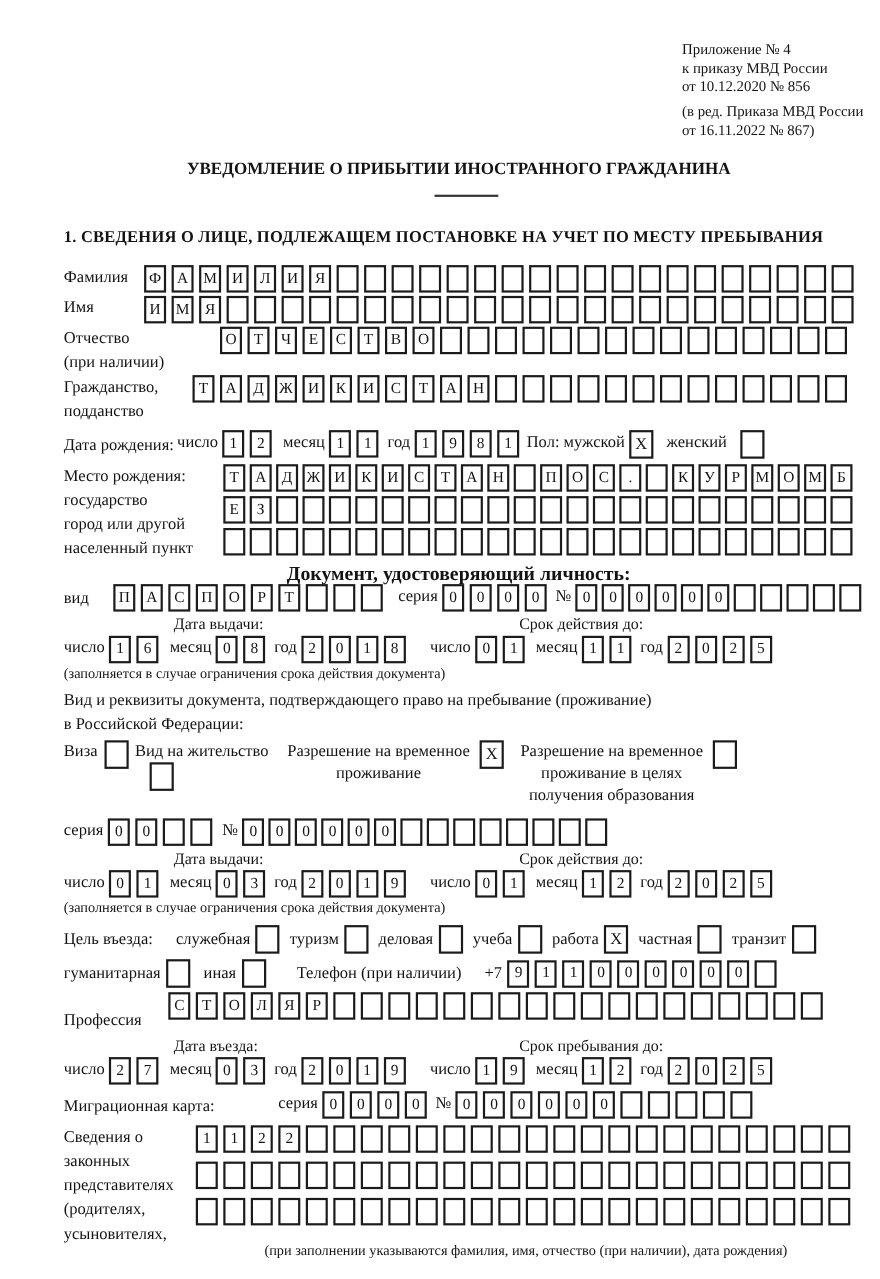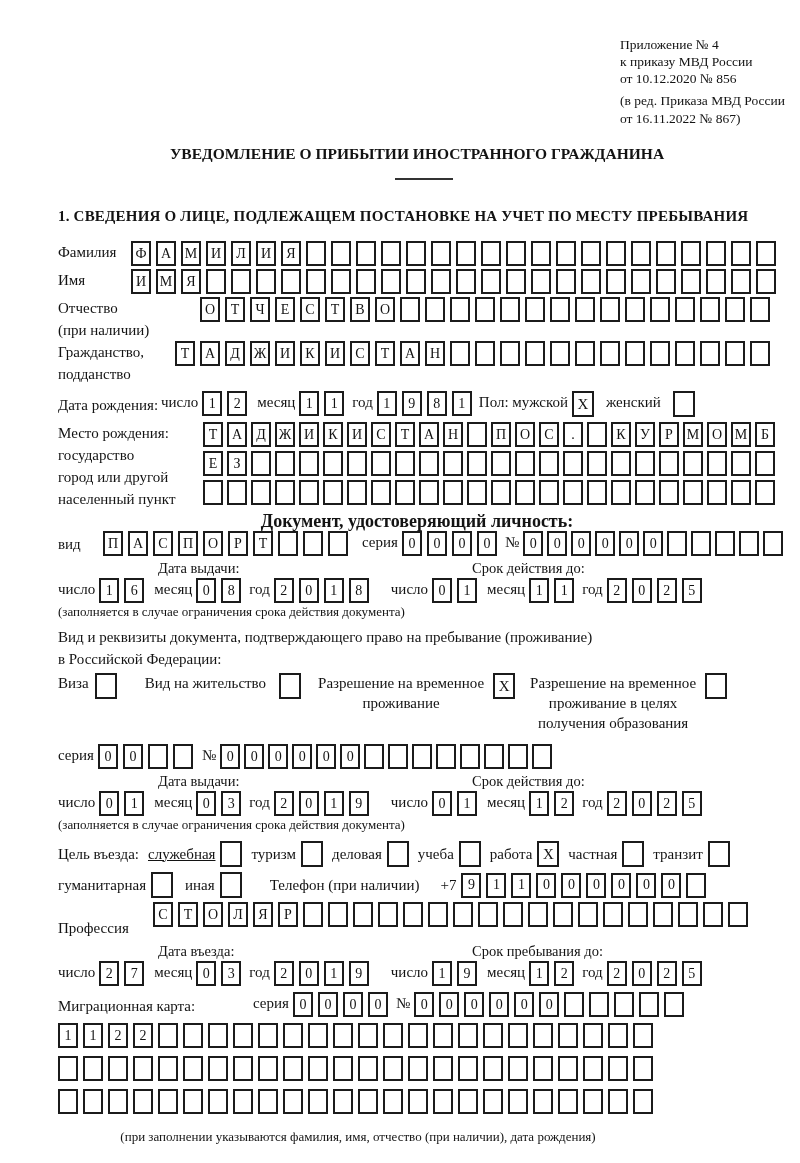--- a/index.html
+++ b/index.html
@@ -435,21 +435,21 @@
     <span>в Российской Федерации:</span>
   </div>
 
   <div class="opts">
     <span class="opt">
       <span class="txt">Виза</span>
       <span class="boxes cb" style="margin-left:6px;">
           <span class="cell"></span>
         </span>
     </span>
-    <span class="opt" style="margin-left:28px;">
+    <span class="opt" style="margin-left:6px;flex-direction:column;">
       <span class="txt">Вид на жительство</span>
       <span class="boxes cb" style="margin-left:13px;">
           <span class="cell"></span>
         </span>
     </span>
     <span class="opt" style="margin-left:17px;">
       <span class="txt">
         <span>Разрешение на временное</span><br>
         <span>проживание</span>
       </span>
@@ -538,21 +538,21 @@
           <span class="cell">0</span>
           <span class="cell">2</span>
           <span class="cell">5</span>
         </span>
     </span>
   </div>
   <div class="note-r">(заполняется в случае ограничения срока действия документа)</div>
 
   <div class="purpose">
     <span class="plbl first">Цель въезда:</span>
-    <span class="plbl" style="margin-left:4px;text-decoration:underline;">служебная</span>
+    <span class="plbl" style="margin-left:16px;">служебная</span>
     <span class="boxes cb">
         <span class="cell"></span>
       </span>
     <span class="plbl">туризм</span>
     <span class="boxes cb">
         <span class="cell"></span>
       </span>
     <span class="plbl">деловая</span>
     <span class="boxes cb">
         <span class="cell"></span>
@@ -695,20 +695,28 @@
         <span class="cell">0</span>
         <span class="cell"></span>
         <span class="cell"></span>
         <span class="cell"></span>
         <span class="cell"></span>
         <span class="cell"></span>
       </span>
   </div>
 
   <div class="row" style="margin-top:6px;">
+    <span class="lbl w-legal">
+      <span>Сведения о</span><br>
+      <span>законных</span><br>
+      <span>представителях</span><br>
+      <span>(родителях,</span><br>
+      <span>усыновителях,</span><br>
+      
+    </span>
     <span class="stack-lg">
       <span class="boxes">
           <span class="cell">1</span>
           <span class="cell">1</span>
           <span class="cell">2</span>
           <span class="cell">2</span>
           <span class="cell"></span>
           <span class="cell"></span>
           <span class="cell"></span>
           <span class="cell"></span>

